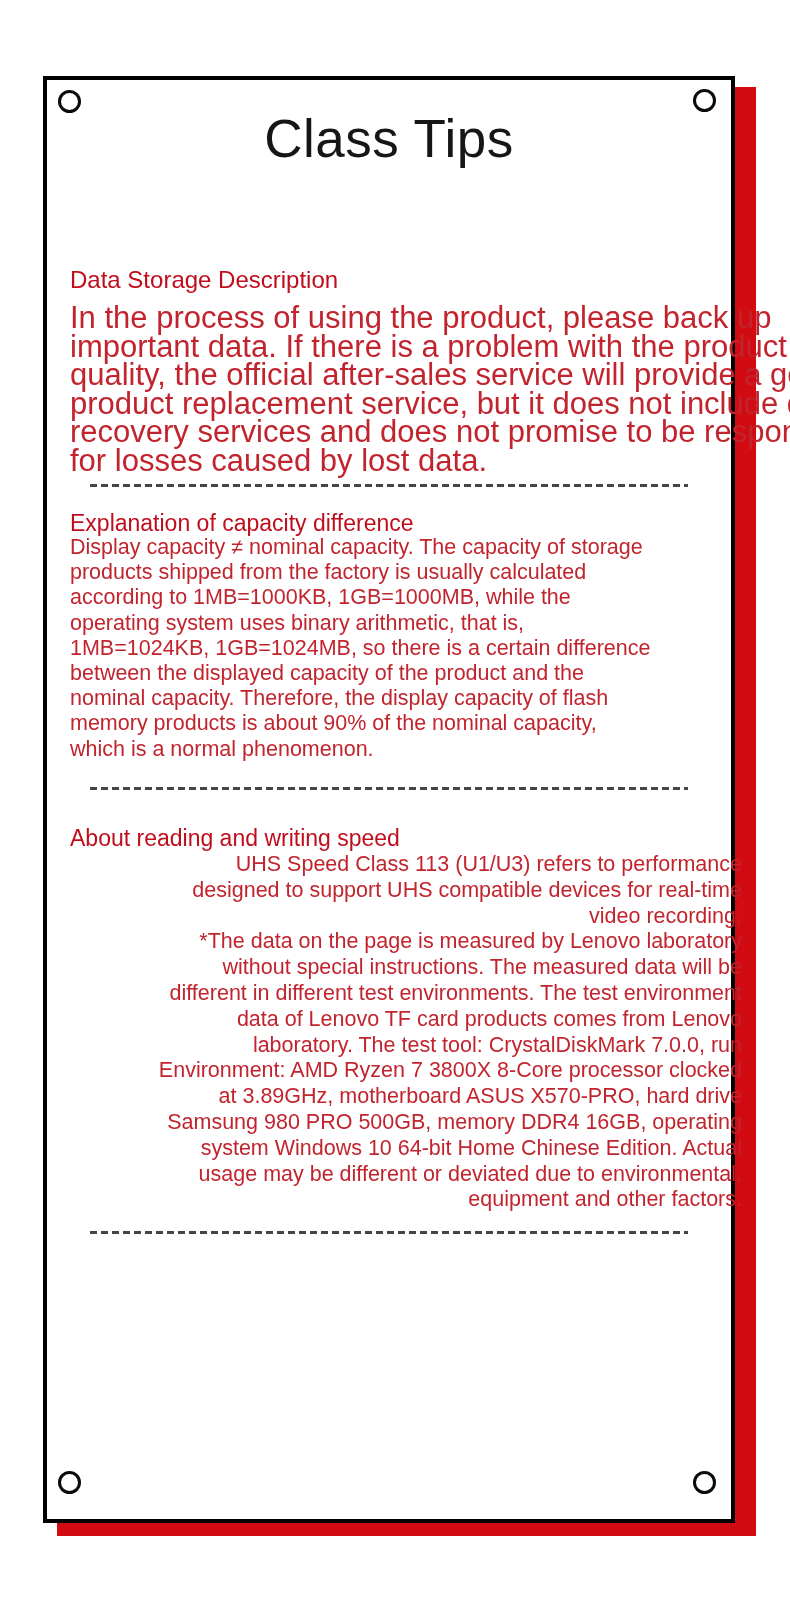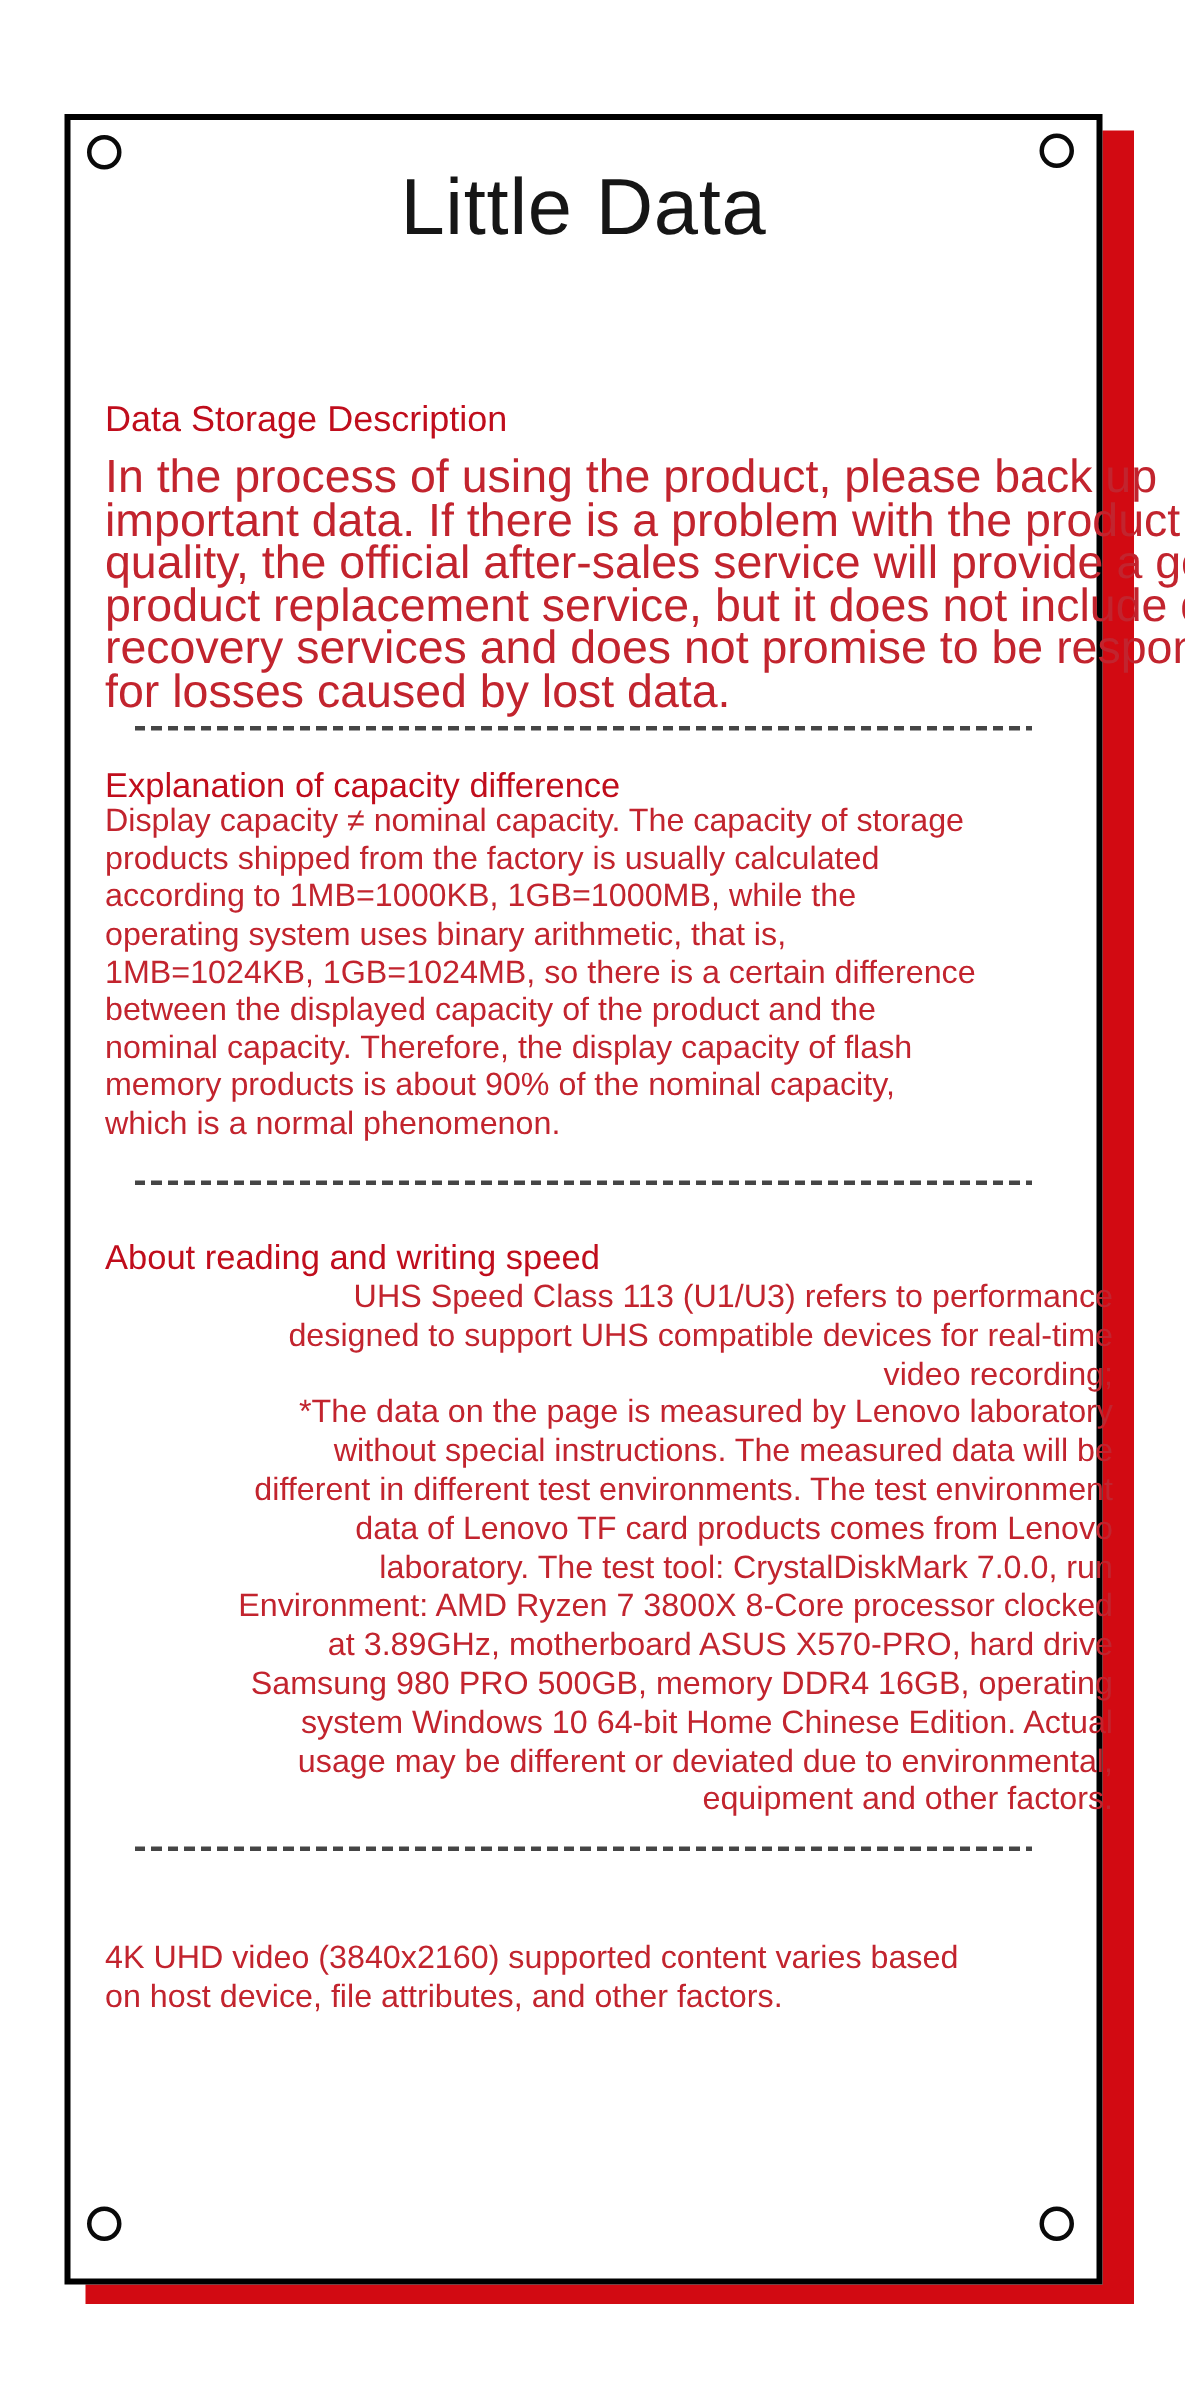--- a/index.html
+++ b/index.html
@@ -118,21 +118,21 @@
 
   <div class="red-shadow"></div>
 
   <div class="card"></div>
 
   <span class="hole tl"></span>
   <span class="hole tr"></span>
   <span class="hole bl"></span>
   <span class="hole br"></span>
 
-  <div class="title">Little Data</div>
+  <div class="title">Class Tips</div>
 
   <div class="section s1">
     <div class="sec-heading">Data Storage Description</div>
     <div class="sec-body">In the process of using the product, please back up
 important data. If there is a problem with the product
 quality, the official after-sales service will provide a good
 product replacement service, but it does not include data
 recovery services and does not promise to be responsible
 for losses caused by lost data.</div>
   </div>
@@ -168,17 +168,15 @@
 at 3.89GHz, motherboard ASUS X570-PRO, hard drive
 Samsung 980 PRO 500GB, memory DDR4 16GB, operating
 system Windows 10 64-bit Home Chinese Edition. Actual
 usage may be different or deviated due to environmental,
 equipment and other factors.</div>
   </div>
 
   <div class="divider d3"></div>
 
   <div class="section s4">
-    <div class="sec-body">4K UHD video (3840x2160) supported content varies based
-on host device, file attributes, and other factors.</div>
   </div>
 
 </div>
 
 </body></html>

